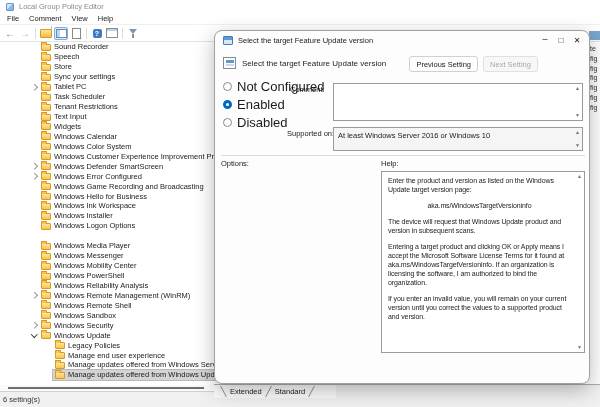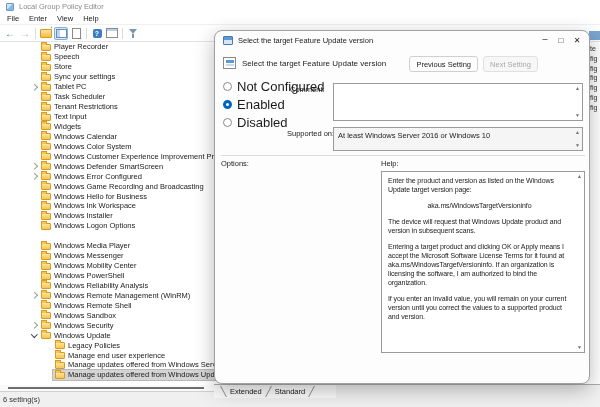--- a/index.html
+++ b/index.html
@@ -114,21 +114,21 @@
 <body>
 
 <div id="screen">
 
   <div class="titlebar">
     <span class="app-icon"></span>
     <span class="title-text">Local Group Policy Editor</span>
   </div>
   <div class="menubar">
       <span class="menu-item">File</span>
-      <span class="menu-item">Enter</span>
+      <span class="menu-item">Comment</span>
       <span class="menu-item">View</span>
       <span class="menu-item">Help</span>
     </div>
   <div class="toolbar">
       <span class="tbi tbi-back"></span>
       <span class="tbi tbi-forward"></span>
       <span class="tbsep"></span>
       <span class="tbi tbi-up-one-level"></span>
       <span class="tbi tbi-show-console-tree"></span>
       <span class="tbi tbi-export-list"></span>
@@ -137,21 +137,21 @@
       <span class="tbi tbi-show-window"></span>
       <span class="tbsep"></span>
       <span class="tbi tbi-filter"></span>
     </div>
 
   <div class="tree">
       <div class="trow" style="padding-left: 30px;">
         <span class="chev none"></span>
         <span class="tsel">
           <span class="folder"></span>
-          <span class="tlabel">Player Recorder</span>
+          <span class="tlabel">Sound Recorder</span>
         </span>
       </div>
       <div class="trow" style="padding-left: 30px;">
         <span class="chev none"></span>
         <span class="tsel">
           <span class="folder"></span>
           <span class="tlabel">Speech</span>
         </span>
       </div>
       <div class="trow" style="padding-left: 30px;">

